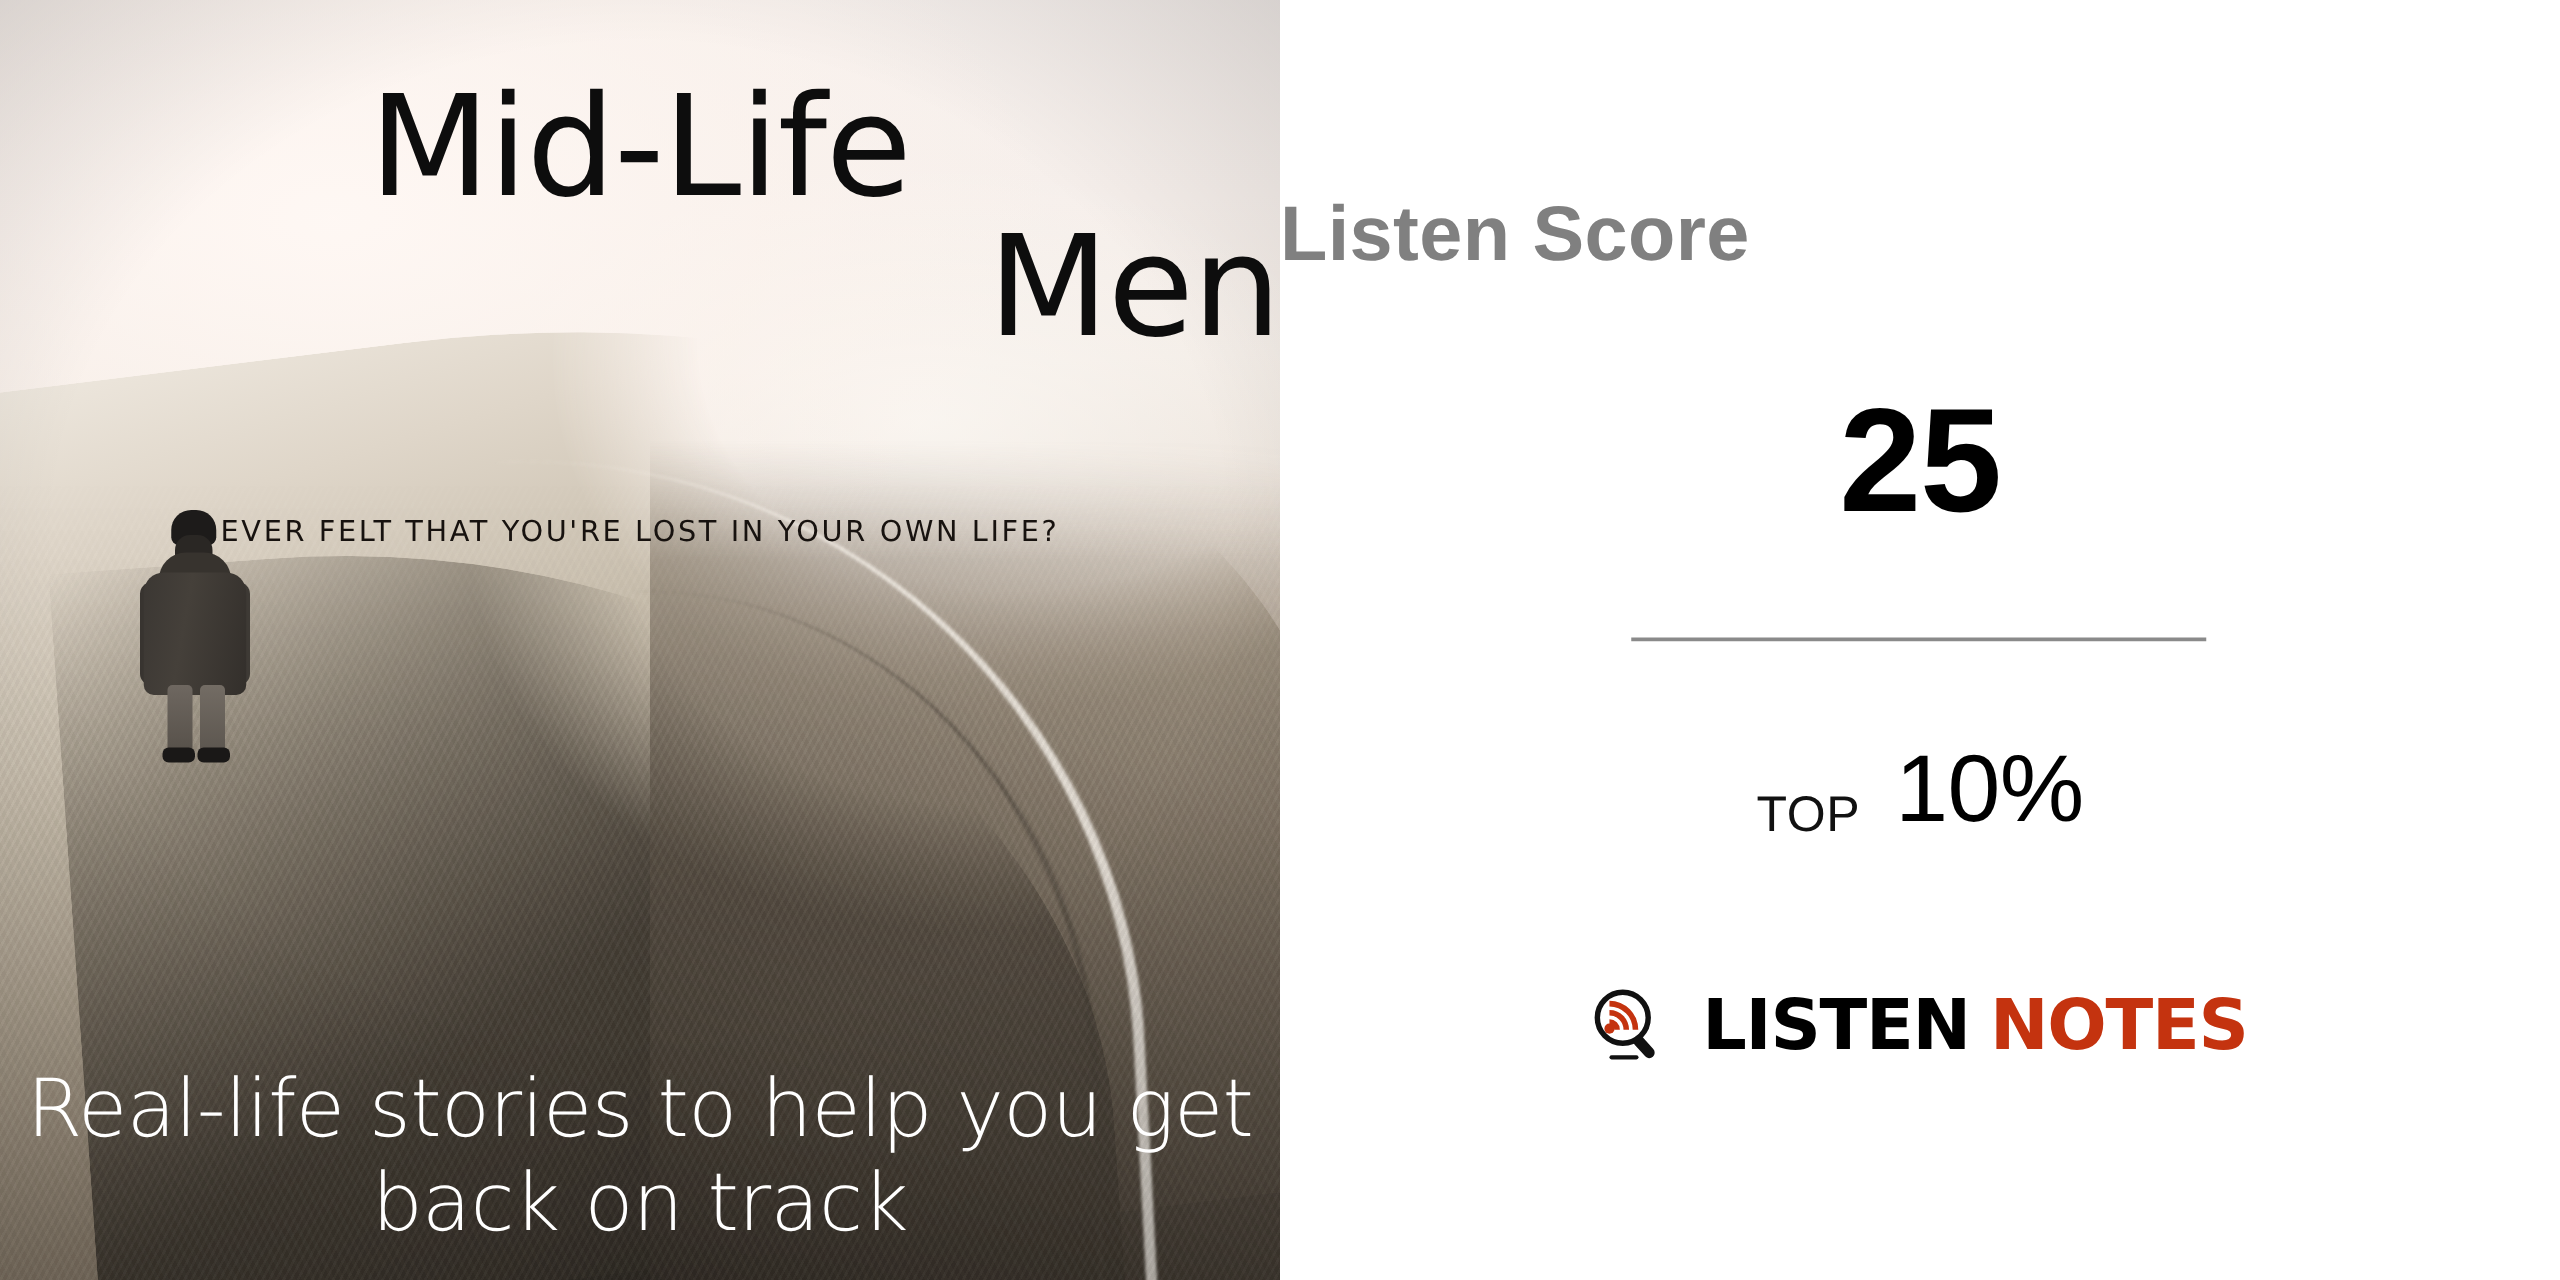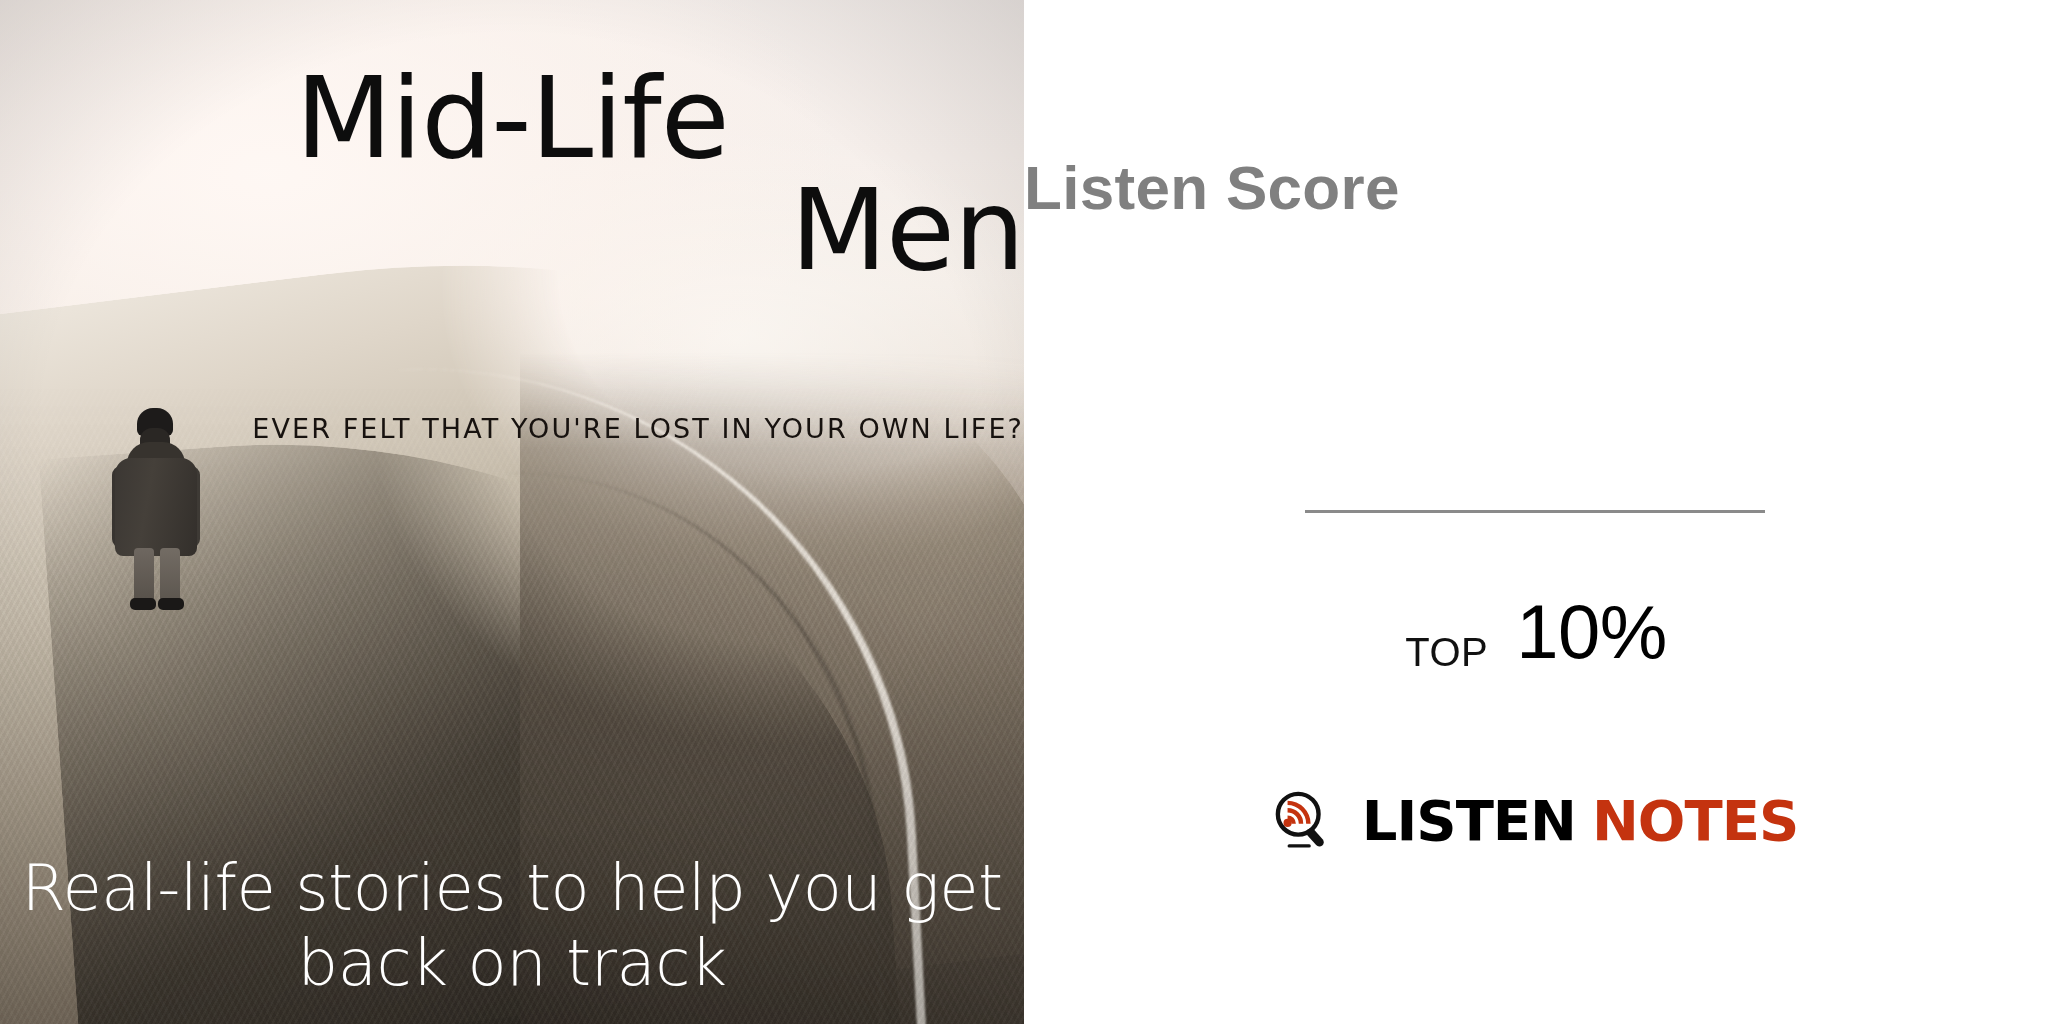--- a/index.html
+++ b/index.html
@@ -188,24 +188,24 @@
     font-size: 112px;
     line-height: 1.0;
     font-weight: 400;
     letter-spacing: -1px;
     z-index: 6;
   }
   .cover-title .line2 { display: block; text-align: right; }
   .cover-tagline {
     position: absolute;
     left: 0; right: 0; top: 410px;
-    text-align: right;
+    text-align: center;
     color: #17120f;
     font-family: "DejaVu Sans", sans-serif;
-    font-size: 27px;
+    font-size: 23px;
     line-height: 1.42;
     letter-spacing: 2.1px;
     font-weight: 400;
     z-index: 6;
   }
   .cover-footer {
     position: absolute;
     left: 18px; right: 18px; bottom: 22px;
     text-align: center;
     color: #ffffff;
@@ -329,20 +329,21 @@
 
     <div class="cover-tagline">EVER FELT THAT YOU'RE LOST IN YOUR OWN LIFE?</div>
 
     <div class="cover-footer">Real-life stories to help you get back on track</div>
   </div>
 
   <div class="score-panel">
 
     <div class="score-label">Listen Score</div>
 
+    <div class="score-value">25</div>
 
     <div class="score-divider"></div>
 
     <div class="rank-row">
       <span class="rank-top">TOP</span>
       <span class="rank-pct">10%</span>
     </div>
 
     <div class="ln-logo">
       <svg class="ln-mark" viewBox="0 0 64 64">

